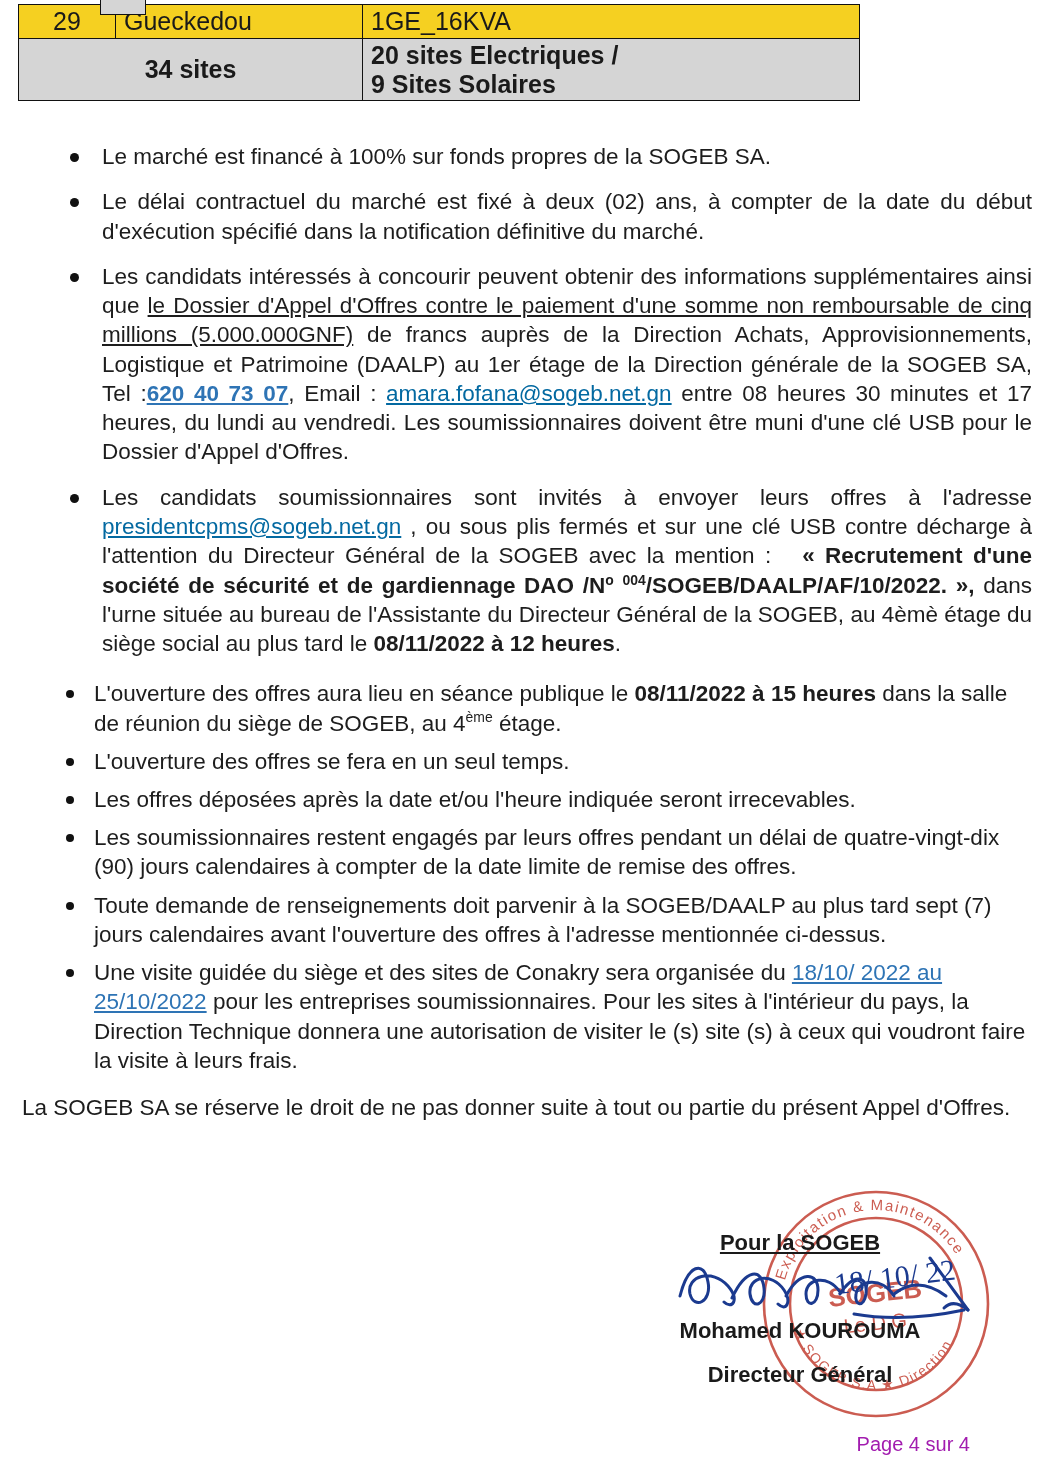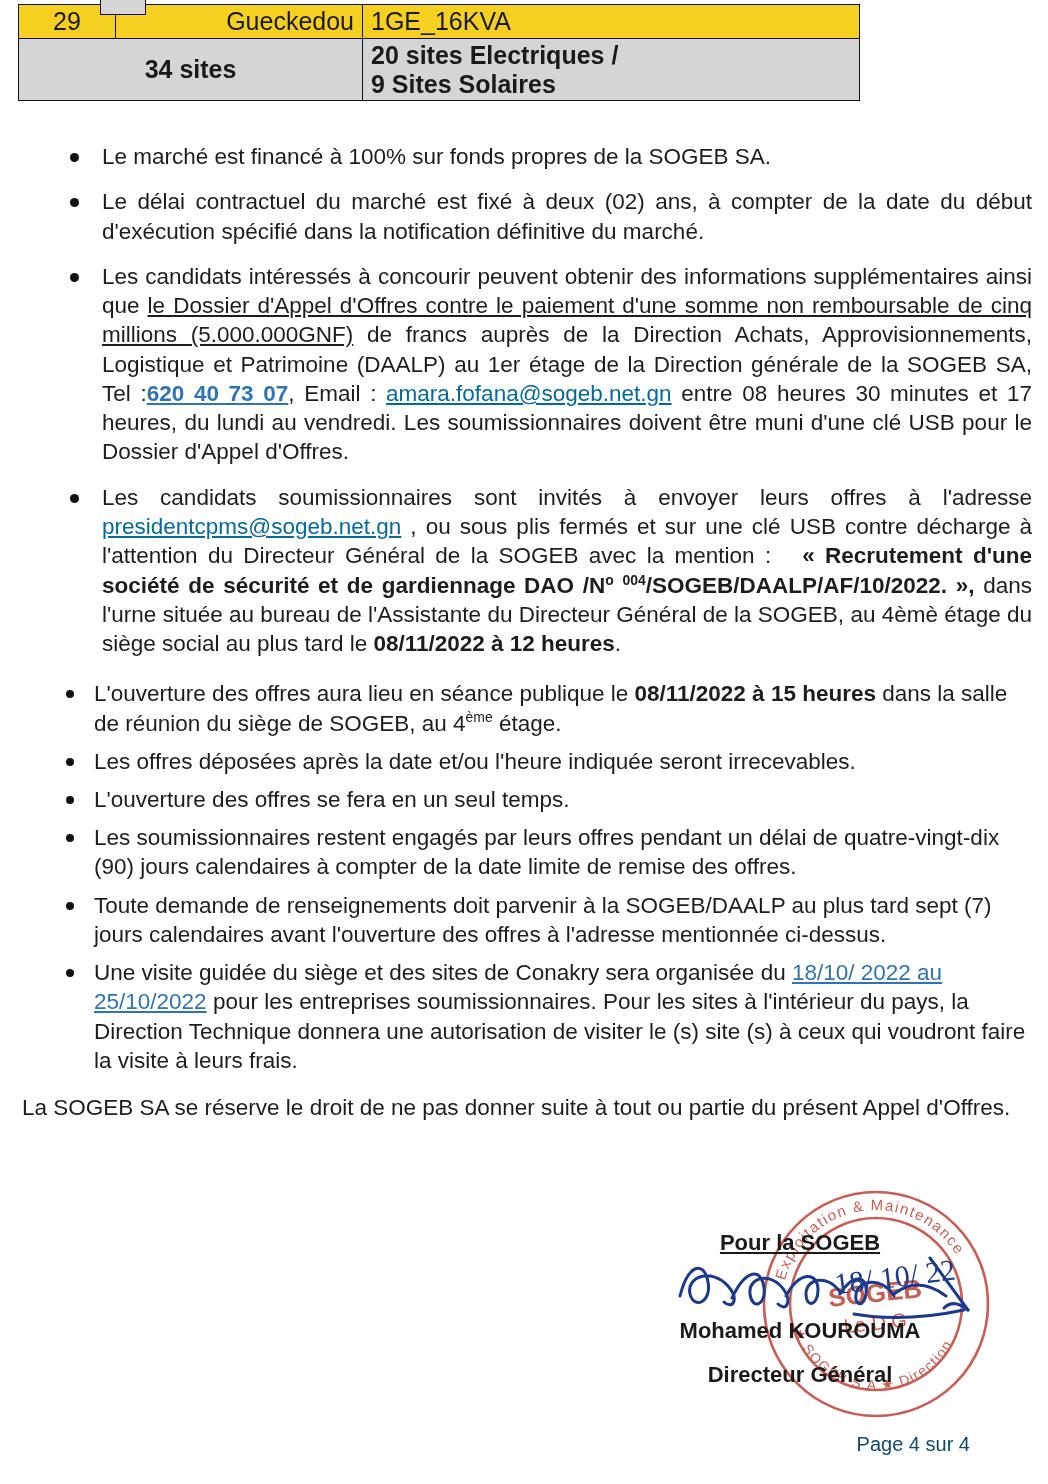--- a/index.html
+++ b/index.html
@@ -36,21 +36,21 @@
   }
   table.sites td {
     border: 1.6px solid #111;
     padding: 2px 8px;
     font-size: 25px;
     line-height: 1.15;
     vertical-align: middle;
     font-family: "Liberation Sans", sans-serif;
   }
   .col-num   { width: 80px;  text-align: center; }
-  .col-city  { width: 230px; text-align: right; }
+  .col-city  { width: 230px; text-align: left; }
   .col-code  { width: 480px; text-align: left; }
 
   .row-yellow td { background: #f5d021; }
   .row-grey td {
     background: #d5d5d5;
     font-weight: bold;
   }
   .grey-total { text-align: center; }
   .grey-detail { line-height: 1.18; }
 
@@ -168,21 +168,21 @@
     height: 240px;
     pointer-events: none;
     opacity: .82;
   }
 
   .page-footer {
     position: absolute;
     right: 78px;
     bottom: 28px;
     font-size: 20px;
-    color: #0c4a6e;
+    color: #a21caf;
   }
   .corner-mark {
     position: absolute;
     left: 82px;
     top: -6px;
     width: 44px;
     height: 16px;
     background: #d5d5d5;
     border: 1.6px solid #111;
     border-top: none;
@@ -218,22 +218,22 @@
     <ul class="lvl1">
       <li>Le marché est financé à 100% sur fonds propres de la SOGEB SA.</li>
       <li>Le délai contractuel du marché est fixé à deux (02) ans, à compter de la date du début d'exécution spécifié dans la notification définitive du marché.</li>
       <li>Les candidats intéressés à concourir peuvent obtenir des informations supplémentaires ainsi que <span class="u">le Dossier d'Appel d'Offres contre le paiement d'une somme non remboursable de cinq millions (5.000.000GNF)</span> de francs auprès de la Direction Achats, Approvisionnements, Logistique et Patrimoine (DAALP) au 1er étage de la Direction générale de la SOGEB SA, Tel :<span class="b blue">620 40 73 07</span>, Email : <span class="link">amara.fofana@sogeb.net.gn</span> entre 08 heures 30 minutes et 17 heures, du lundi au vendredi. Les soumissionnaires doivent être muni d'une clé USB pour le Dossier d'Appel d'Offres.</li>
       <li>Les candidats soumissionnaires sont invités à envoyer leurs offres à l'adresse <span class="link">presidentcpms@sogeb.net.gn</span> , ou sous plis fermés et sur une clé USB contre décharge à l'attention du Directeur Général de la SOGEB avec la mention : &nbsp;&nbsp;<span class="b">«</span> <span class="b">Recrutement d'une société de sécurité et de gardiennage DAO /N<sup class="sup">o</sup> <sup class="sup">004</sup>/SOGEB/DAALP/AF/10/2022. »,</span> dans l'urne située au bureau de l'Assistante du Directeur Général de la SOGEB, au 4èmè étage du siège social au plus tard le <span class="b">08/11/2022 à 12 heures</span>.</li>
     </ul>
 
     <div class="sub-block">
       <ul class="lvl2">
         <li>L'ouverture des offres aura lieu en séance publique le <span class="b">08/11/2022 à 15 heures</span> dans la salle de réunion du siège de SOGEB, au 4<sup class="sup">ème</sup> étage.</li>
+        <li>L'ouverture des offres se fera en un seul temps.</li>
         <li>Les offres déposées après la date et/ou l'heure indiquée seront irrecevables.</li>
-        <li>L'ouverture des offres se fera en un seul temps.</li>
         <li>Les soumissionnaires restent engagés par leurs offres pendant un délai de quatre-vingt-dix (90) jours calendaires à compter de la date limite de remise des offres.</li>
         <li>Toute demande de renseignements doit parvenir à la SOGEB/DAALP au plus tard sept (7) jours calendaires avant l'ouverture des offres à l'adresse mentionnée ci-dessus.</li>
         <li>Une visite guidée du siège et des sites de Conakry sera organisée du <span class="blue">18/10/ 2022 au 25/10/2022</span> pour les entreprises soumissionnaires. Pour les sites à l'intérieur du pays, la Direction Technique donnera une autorisation de visiter le (s) site (s) à ceux qui voudront faire la visite à leurs frais.</li>
       </ul>
     </div>
 
     <p class="closing">La SOGEB SA se réserve le droit de ne pas donner suite à tout ou partie du présent Appel d'Offres.</p>
   </div>
 
   <svg class="stamp" viewBox="0 0 240 240">

